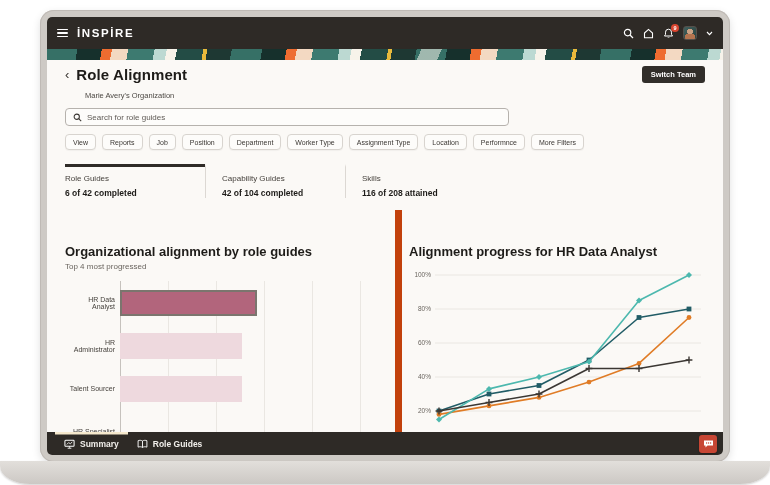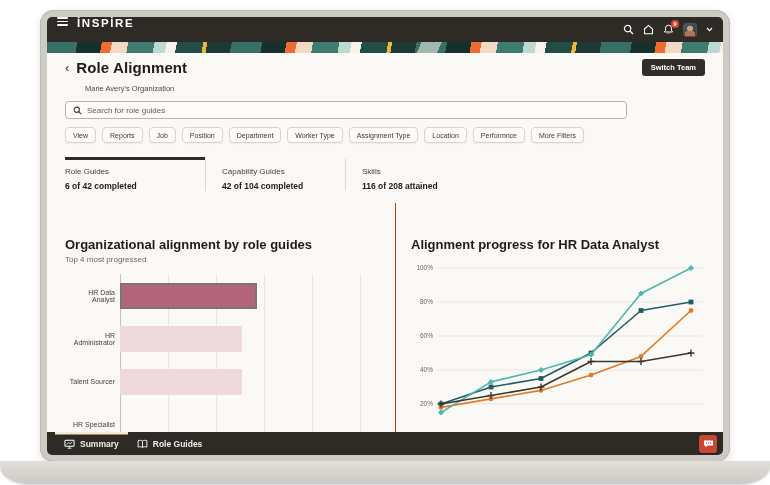--- a/index.html
+++ b/index.html
@@ -19,21 +19,21 @@
     background:linear-gradient(#e2dfdb, #ccc8c4);
     border-radius:0 0 30px 30px / 0 0 18px 18px;
     box-shadow:0 1px 2px rgba(0,0,0,.18);
   }
   .screen-inner {
     width:100%; height:100%; background:#fbf9f6; border-radius:5px;
     overflow:hidden; display:flex; flex-direction:column; position:relative;
   }
 
   
-  .topbar { flex:none; height:25px; background:#2e2a26; display:flex; padding:0 10px; }
+  .topbar { flex:none; height:25px; background:#2e2a26; display:flex; align-items:center; padding:16px 10px; }
   .hamburger { width:11px; display:flex; flex-direction:column; gap:2px; cursor:pointer; margin-right:9px; }
   .hamburger i { display:block; height:1.5px; background:#fff; border-radius:1px; }
   .logo { color:#fff; font-weight:bold; font-size:11.5px; letter-spacing:1.6px; }
   .topbar-right { margin-left:auto; display:flex; align-items:center; gap:9px; }
   .tb-icon { width:11px; height:11px; display:flex; align-items:center; justify-content:center; cursor:pointer; position:relative; }
   .badge {
     position:absolute; top:-4px; right:-5px; min-width:8px; height:8px; padding:0 1px;
     background:#d8452f; border-radius:5px; color:#fff; font-size:5.5px; font-weight:bold;
     display:flex; align-items:center; justify-content:center;
   }
@@ -66,21 +66,21 @@
   .page-title { font-size:15px; font-weight:bold; color:#1e1c19; letter-spacing:.1px; }
   .view-selector { display:flex; align-items:center; gap:4px; margin-left:8px; cursor:pointer; }
   .view-selector span { font-size:13px; color:#33302c; }
   .org { margin-left:20px; margin-top:8px; font-size:7.5px; color:#4c4843; }
   .switch-btn {
     margin-left:auto; background:#312e2a; color:#fff; font-size:7.5px; font-weight:bold;
     padding:4px 9px; border:none; border-radius:3px; cursor:pointer; font-family:inherit;
   }
 
   .searchbar {
-    margin-top:8px; width:562px; height:18px; background:#fdfcfa;
+    margin-top:8px; width:444px; height:18px; background:#fdfcfa;
     border:1px solid #b6b2ad; border-radius:4px; display:flex; align-items:center; padding:0 7px; gap:5px;
   }
   .searchbar input {
     flex:1; border:none; outline:none; background:transparent; font-size:8px; color:#3b3733;
     font-family:inherit;
   }
   .searchbar input::placeholder { color:#5f5a55; }
 
   .chips { margin-top:8px; display:flex; gap:6px; }
   .chip {
@@ -111,21 +111,21 @@
   .grid-v.axis { background:#c6c2bd; }
   .bar-row { height:43px; display:flex; align-items:center; position:relative; }
   .bar { height:26px; background:#eed9de; }
   .bar.selected { background:#b2657c; border:2px solid #7b756e; }
   .bar-xaxis { position:relative; height:11px; margin-left:55px; width:240px; }
   .bar-xaxis span { position:absolute; transform:translateX(-50%); font-size:6.5px; color:#6a655f; top:3px; }
   .chart-legend { display:flex; justify-content:center; gap:12px; margin-top:3px; align-items:center; }
   .chart-legend .item { display:flex; align-items:center; gap:4px; font-size:6.5px; color:#514c47; }
   .sw { width:6px; height:6px; border-radius:1px; display:inline-block; }
 
-  .line-panel { flex:1; border-left:1px solid #c2410c; padding-left:15px; }
+  .line-panel { flex:1; border-left:7px solid #c2410c; padding-left:7px; }
   .line-svg-wrap { margin-top:4px; }
   .line-legend { display:flex; justify-content:center; gap:10px; align-items:center; margin-top:-2px; }
   .line-legend .item { display:flex; align-items:center; gap:3px; font-size:6.5px; color:#514c47; }
 
   
   .bottombar { flex:none; height:23px; background:#2e2a26; display:flex; align-items:stretch; padding:0 8px; position:relative; }
   .btab { display:flex; align-items:center; gap:5px; color:#f2efeb; font-size:8.5px; font-weight:bold; padding:0 9px; cursor:pointer; }
   .btab.active { box-shadow:inset 0 2.5px 0 #f6e9cd; }
   .chat-btn {
     position:absolute; right:6px; top:2.5px; width:18px; height:18px; background:#c74634;

